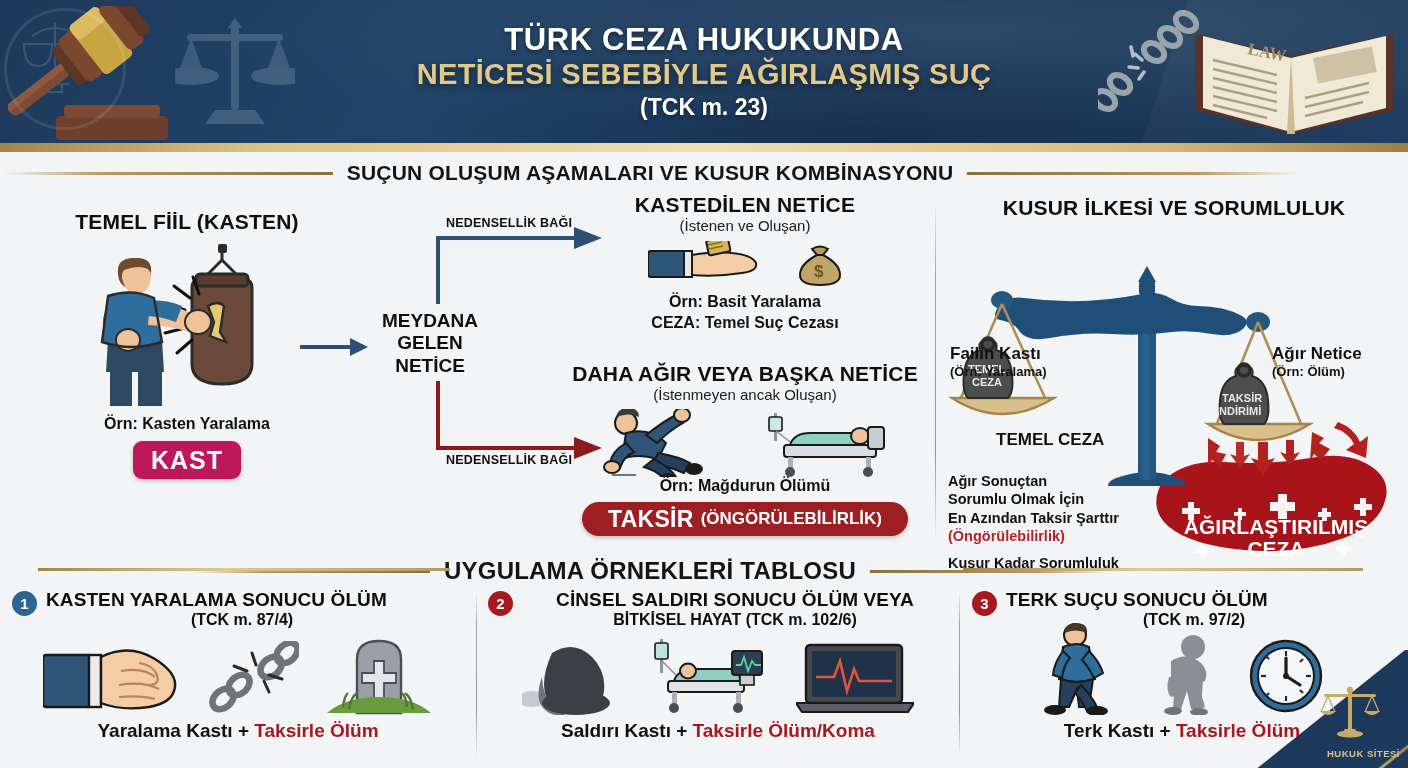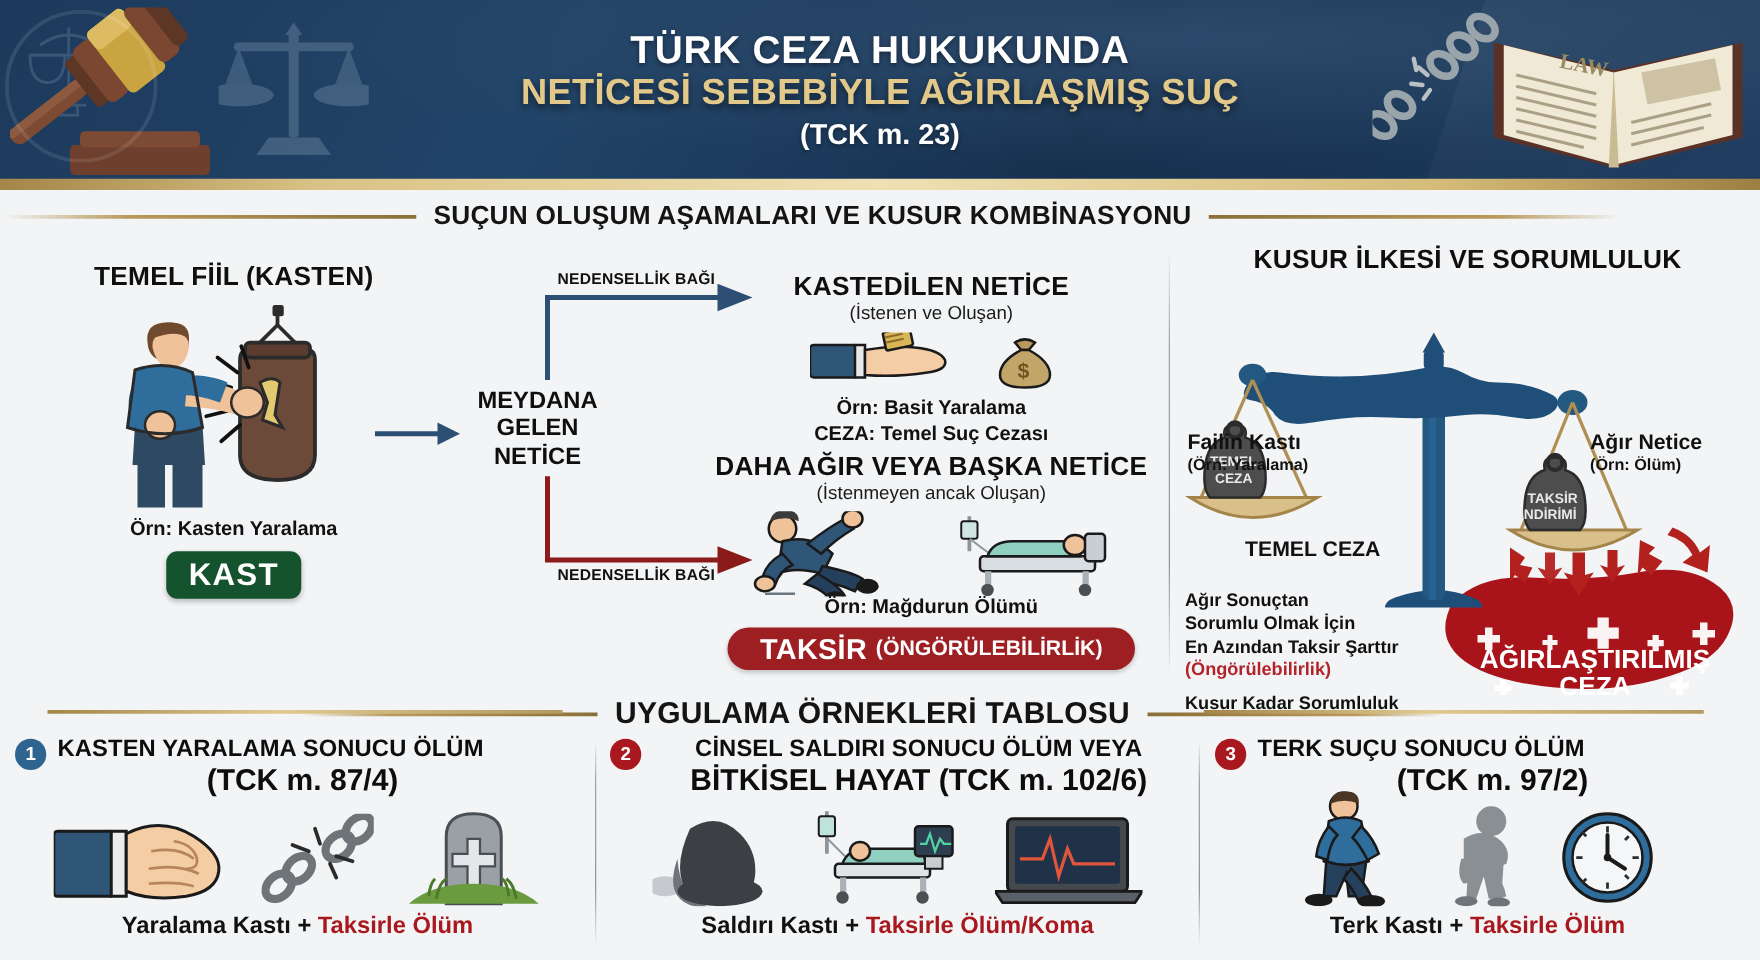--- a/index.html
+++ b/index.html
@@ -68,21 +68,21 @@
 
   .book-wrap { position: absolute; right: 6px; top: 6px; width: 215px; height: 138px; }
   .chain-wrap { position: absolute; right: 205px; top: 10px; width: 105px; height: 110px; }
 
   
   .sec-head {
     position: absolute; left: 0; width: 1300px;
     display: flex; align-items: center; justify-content: center; gap: 14px;
   }
   .sec-head-1 { top: 160px; height: 26px; }
-  .sec-head-2 { top: 558px; height: 26px; margin-left: 48px; }
+  .sec-head-2 { top: 558px; height: 26px; }
   .sec-rule {
     height: 3px; width: 330px;
     background: linear-gradient(90deg, rgba(164,133,74,0), #b99a5c 30%, #8a7038 100%);
   }
   .sec-rule.right {
     background: linear-gradient(90deg, #8a7038 0%, #b99a5c 70%, rgba(164,133,74,0) 100%);
   }
   .sec-head-2 .sec-rule { width: 238px; }
   .sec-title {
     font-size: 21px; font-weight: bold; color: #141414; letter-spacing: .2px; white-space: nowrap;
@@ -104,21 +104,21 @@
 
   
   .temel-fiil { position: absolute; left: 22px; top: 24px; width: 330px; }
   .tf-title { font-size: 21px; }
   .boxer-scene { position: relative; width: 330px; height: 165px; margin-top: 10px; }
   .orn-kasten {
     font-size: 16px; font-weight: bold; color: #111; text-align: center; margin-top: 6px;
   }
   .kast-badge {
     margin: 8px auto 0; width: 108px; height: 38px; border-radius: 9px;
-    background: #14532d; display: flex; align-items: center; justify-content: center;
+    background: #be185d; display: flex; align-items: center; justify-content: center;
     box-shadow: 0 2px 4px rgba(0,0,0,.22);
   }
   .kast-badge span { color: #fff; font-size: 25px; font-weight: bold; letter-spacing: 1px; }
 
   
   .arrow-main { position: absolute; left: 300px; top: 150px; }
 
   
   .meydana {
     position: absolute; left: 370px; top: 124px; width: 120px;
@@ -128,21 +128,21 @@
   
   .branch { position: absolute; left: 430px; top: 30px; width: 200px; height: 255px; }
   .branch-lbl {
     position: absolute; font-size: 12.5px; font-weight: bold; color: #101010; letter-spacing: .2px;
     white-space: nowrap;
   }
   .lbl-top { left: 16px; top: 0px; }
   .lbl-bot { left: 16px; top: 237px; }
 
   
-  .kastedilen { position: absolute; left: 570px; top: 32px; width: 350px; }
+  .kastedilen { position: absolute; left: 570px; top: 7px; width: 350px; }
   .kd-icons { height: 48px; display: flex; align-items: center; justify-content: center; gap: 30px; margin: 6px 0 4px; }
   .kd-note { font-size: 16px; font-weight: bold; color: #111; text-align: center; line-height: 1.3; }
 
   .daha-agir { position: absolute; left: 550px; top: 176px; width: 390px; }
   .da-icons { height: 70px; display: flex; align-items: flex-end; justify-content: center; gap: 40px; margin-top: 4px; }
   .da-note { font-size: 16px; font-weight: bold; color: #111; text-align: center; }
   .taksir-badge {
     margin: 7px auto 0; width: 326px; height: 34px; border-radius: 17px;
     background: #9e1f22; display: flex; align-items: center; justify-content: center; gap: 7px;
     box-shadow: 0 2px 4px rgba(0,0,0,.22);
@@ -192,21 +192,21 @@
   .ex-head { display: flex; align-items: flex-start; gap: 9px; padding-top: 6px; }
   .num-badge {
     flex: 0 0 auto; width: 25px; height: 25px; border-radius: 50%;
     display: flex; align-items: center; justify-content: center;
     color: #fff; font-size: 15px; font-weight: bold; margin-top: 1px;
   }
   .nb-blue { background: #2e6490; }
   .nb-red  { background: #a9181f; }
   .ex-titles { flex: 1; }
   .ex-title { font-size: 19px; font-weight: bold; color: #0d0d0d; line-height: 1.1; letter-spacing: .1px; }
-  .ex-sub   { font-size: 24px; font-weight: bold; color: #0d0d0d; }
+  .ex-sub   { font-size: 16px; font-weight: bold; color: #0d0d0d; }
   .ex1 .ex-titles, .ex3 .ex-titles { text-align: left; }
   .ex1 .ex-sub { text-align: center; padding-right: 26px; }
   .ex3 .ex-sub { text-align: center; padding-right: 10px; }
   .ex2 .ex-titles { text-align: center; }
 
   .ex-icons { height: 82px; display: flex; align-items: flex-end; justify-content: center; gap: 26px; margin-top: 4px; }
   .ex-foot { font-size: 19px; font-weight: bold; color: #111; text-align: center; margin-top: 5px; }
   .ex-foot .red { color: #a9181f; }
 
   
@@ -718,14 +718,36 @@
           <path d="M39 39 l14 9" stroke="#1a1a1a" stroke-width="3.2" stroke-linecap="round"></path>
           <circle cx="39" cy="39" r="3" fill="#1a1a1a"></circle>
         </svg>
       </div>
       <div class="ex-foot">
         <span>Terk Kastı + </span><span class="red">Taksirle Ölüm</span>
       </div>
     </div>
   </div>
 
+  <div class="logo-corner">
+    <div class="logo-tri"></div>
+    <div class="logo-line"></div>
+    <svg class="logo-scales" viewBox="0 0 64 58">
+      <g fill="#c9ab68">
+        <rect x="30" y="6" width="4" height="42" rx="1.6"></rect>
+        <ellipse cx="32" cy="50" rx="13" ry="3.4"></ellipse>
+        <rect x="26" y="45" width="12" height="4" rx="1.6"></rect>
+        <rect x="6" y="10" width="52" height="3" rx="1.5"></rect>
+        <circle cx="32" cy="6" r="3.2"></circle>
+      </g>
+      <g stroke="#c9ab68" stroke-width="1.3" fill="none">
+        <path d="M10 12 L3 28 M10 12 L17 28"></path>
+        <path d="M54 12 L47 28 M54 12 L61 28"></path>
+      </g>
+      <g fill="#c9ab68">
+        <path d="M2 27 q8 8 16 0 Z"></path>
+        <path d="M46 27 q8 8 16 0 Z"></path>
+      </g>
+    </svg>
+    <div class="logo-text">HUKUK SİTESİ</div>
+  </div>
 
 </div>
 
 </body></html>

